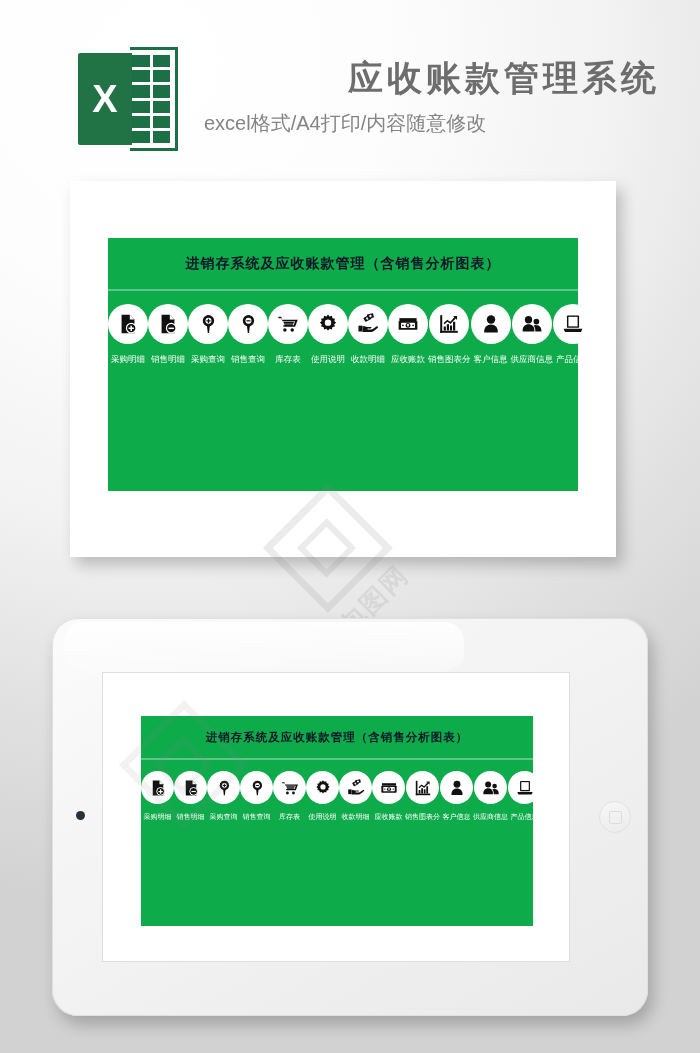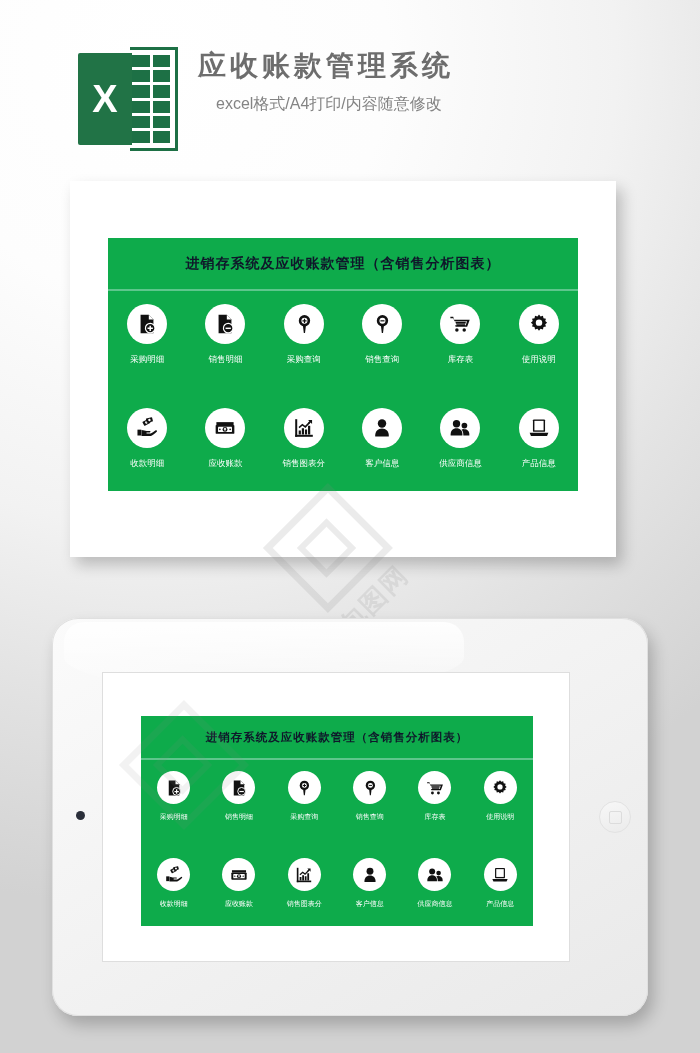--- a/index.html
+++ b/index.html
@@ -40,43 +40,44 @@
     background:#ffffff;border:3px solid #1d7045;border-left:none;
     box-sizing:border-box;
   }
   .xl-grid{position:absolute;inset:5px 5px 5px 2px;display:flex;flex-direction:column;gap:3px;}
   .xl-grow{flex:1;display:flex;gap:3px;}
   .xl-cell{flex:1;background:#1d7045;}
   .title-wrap{
     position:absolute;left:198px;top:50px;width:470px;
   }
   .main-title{
-    font-size:28px;font-weight:bold;color:#6d6d6d;letter-spacing:4px;
-    line-height:1.15;margin:0;white-space:nowrap;
+    font-size:35px;font-weight:bold;color:#6d6d6d;letter-spacing:4px;
+    line-height:1.15;margin:8px;white-space:nowrap;
     font-family:"Liberation Sans","DejaVu Sans",sans-serif;
+    text-align:right;
   }
   .sub-title{
-    font-size:16px;color:#848484;letter-spacing:0px;margin:12px 0 0 18px;
+    font-size:20px;color:#848484;letter-spacing:0px;margin:12px 0 0 6px;
     white-space:nowrap;font-family:"Liberation Sans","DejaVu Sans",sans-serif;
   }
   
   .sheet{
     position:absolute;left:70px;top:181px;width:546px;height:376px;
     background:#ffffff;
     box-shadow:6px 8px 14px rgba(0,0,0,.22);
   }
   
   .panel{background:#0eab4b;position:relative;}
   .panel-title{
     color:#0f172a;font-weight:bold;text-align:center;
     white-space:nowrap;letter-spacing:1px;
     font-family:"Liberation Sans","DejaVu Sans",sans-serif;
   }
   .panel-rule{background:#5ec68c;width:100%;}
-  .grid{display:flex;flex-direction:column;}
+  .grid{display:flex;flex-direction:row;}
   .grow{display:flex;}
   .cellw{flex:1;display:flex;flex-direction:column;align-items:center;}
   .circ{
     background:#ffffff;border-radius:50%;
     display:flex;align-items:center;justify-content:center;
   }
   .clabel{
     color:#ffffff;text-align:center;white-space:nowrap;
     font-family:"Liberation Sans","DejaVu Sans",sans-serif;
   }

